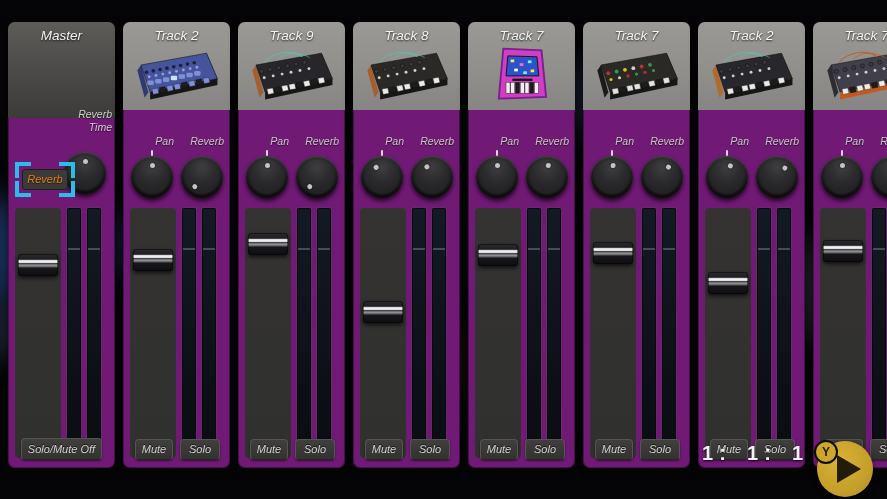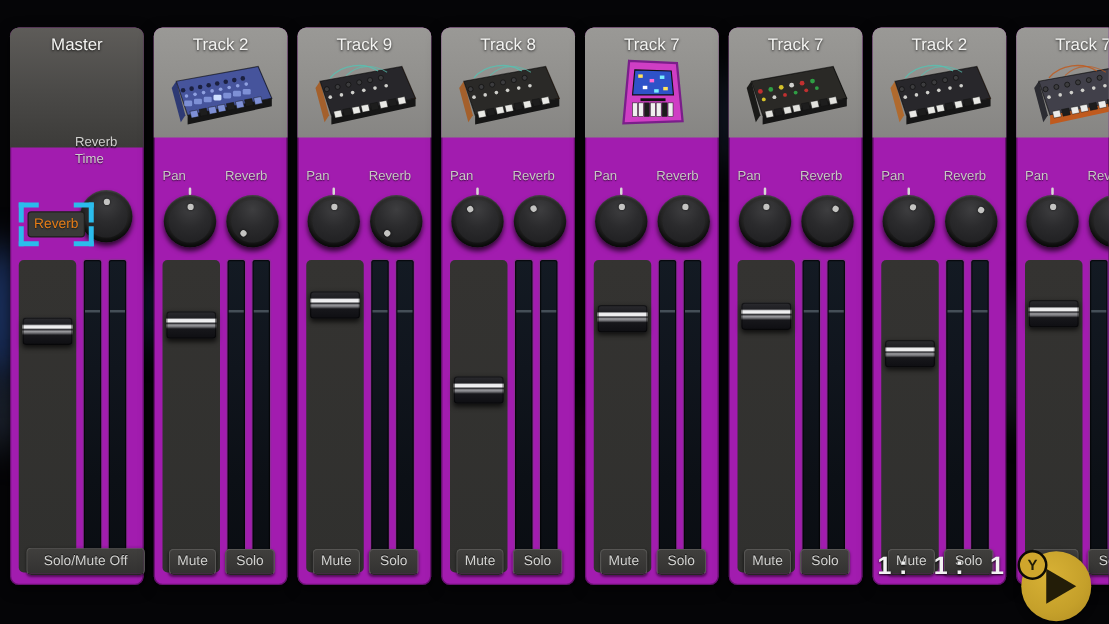--- a/index.html
+++ b/index.html
@@ -8,42 +8,43 @@
     background:#050507;
     font-family:"Liberation Sans",sans-serif;
     -webkit-font-smoothing:antialiased;
   }
   
   .blob{position:absolute;border-radius:50%;filter:blur(14px);z-index:0;}
   
   .rack{position:absolute;top:22px;left:8px;display:flex;gap:8px;z-index:2;}
   .strip{
     position:relative;width:107px;height:446px;flex:0 0 107px;
-    background:#a21caf;border-radius:7px;
+    background:#701a75;border-radius:7px;
     box-shadow:0 3px 10px rgba(0,0,0,.65), inset 0 0 0 1px rgba(0,0,0,.35);
+    font-style:italic;
   }
   
   .hdr{
     position:absolute;top:0;left:0;right:0;height:88px;
     border-radius:7px 7px 0 0;
     background:linear-gradient(180deg,#9a9996 0%,#908f8c 55%,#868583 100%);
   }
   .hdr-master{
     position:absolute;top:0;left:0;right:0;height:96px;
     border-radius:7px 7px 0 0;
     background:linear-gradient(180deg,#5e5c59 0%,#4a4947 55%,#3c3b39 100%);
   }
   .strip-title{
     position:absolute;top:6px;left:0;right:0;text-align:center;
     font-size:13.5px;color:#f4f4f2;text-shadow:0 1px 2px rgba(0,0,0,.8);
   }
   .thumb{position:absolute;top:22px;left:8px;width:91px;height:62px;}
   
   .k-label{
-    position:absolute;top:113px;width:44px;text-align:left;
+    position:absolute;top:113px;width:44px;text-align:right;
     font-size:10.5px;color:#c9c8c6;text-shadow:0 1px 1px rgba(0,0,0,.6);
   }
   .k-label.pan{left:7px;}
   .k-label.rev{left:57px;}
   .tick{position:absolute;top:128px;left:28px;width:2px;height:6px;background:#d8d8d6;border-radius:1px;}
   .knob{
     position:absolute;top:134px;width:42px;height:42px;border-radius:50%;
     background:radial-gradient(circle at 50% 30%,#3a3a3a 0%,#242424 55%,#141414 100%);
     box-shadow:0 3px 4px rgba(0,0,0,.7), inset 0 1px 1px rgba(255,255,255,.12), inset 0 -3px 4px rgba(0,0,0,.7);
   }
@@ -85,24 +86,24 @@
   .btn{
     position:absolute;bottom:8px;height:21px;border-radius:4px;
     background:linear-gradient(180deg,#403f3d 0%,#333231 100%);
     border:1px solid #565553;border-bottom-color:#262523;
     color:#d2d2d0;font-size:11px;line-height:19px;text-align:center;
     text-shadow:0 -1px 0 rgba(0,0,0,.7);box-sizing:border-box;
     box-shadow:0 1px 2px rgba(0,0,0,.5);
   }
   .btn.mute{left:12px;width:38px;}
   .btn.solo{left:57px;width:40px;}
-  .btn.master-sm{left:13px;width:95px;height:22px;line-height:20px;}
+  .btn.master-sm{left:13px;width:81px;height:22px;line-height:20px;}
   
   .rt-label{
-    position:absolute;top:86px;left:52px;width:52px;text-align:left;
+    position:absolute;top:86px;left:52px;width:52px;text-align:right;
     font-size:10.5px;line-height:1.2;color:#d0d0ce;text-shadow:0 1px 1px rgba(0,0,0,.6);
   }
   .knob.master{left:56px;top:130px;}
   .rev-btn{
     position:absolute;left:14px;top:147px;width:46px;height:21px;border-radius:3px;
     background:#3a3a38;border:1px solid #1e1e1c;box-sizing:border-box;
     color:#e67d17;font-size:11px;line-height:19px;text-align:center;
     text-shadow:0 1px 1px rgba(0,0,0,.6);
   }
   .brackets{position:absolute;left:7px;top:140px;width:60px;height:35px;pointer-events:none;}

